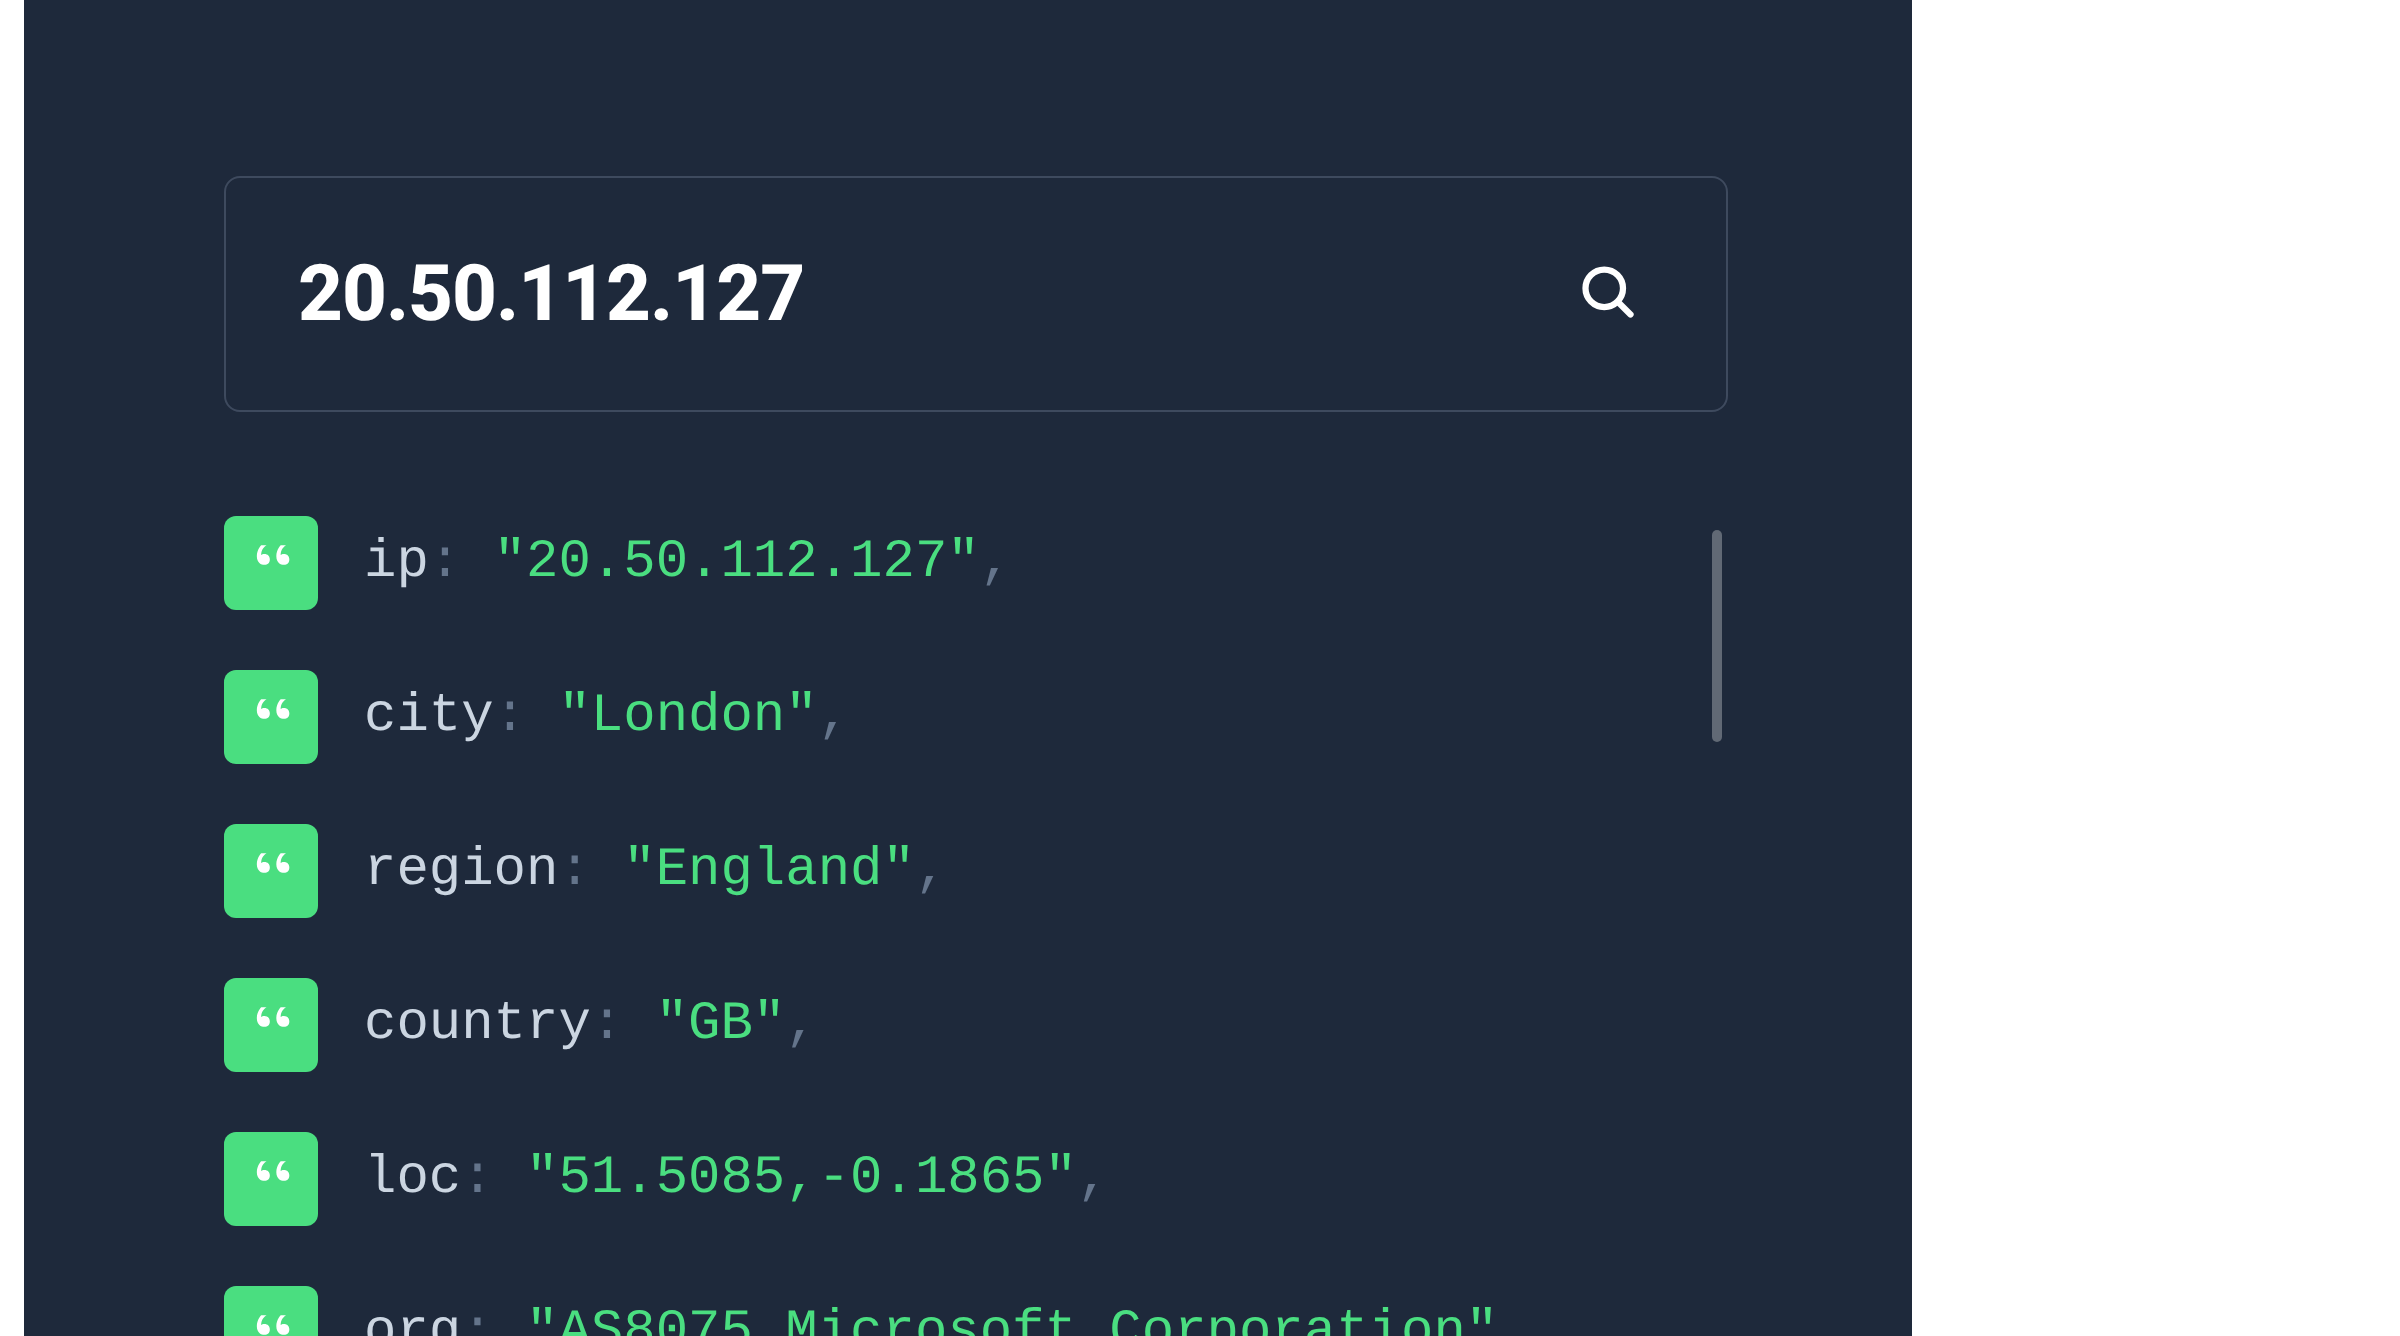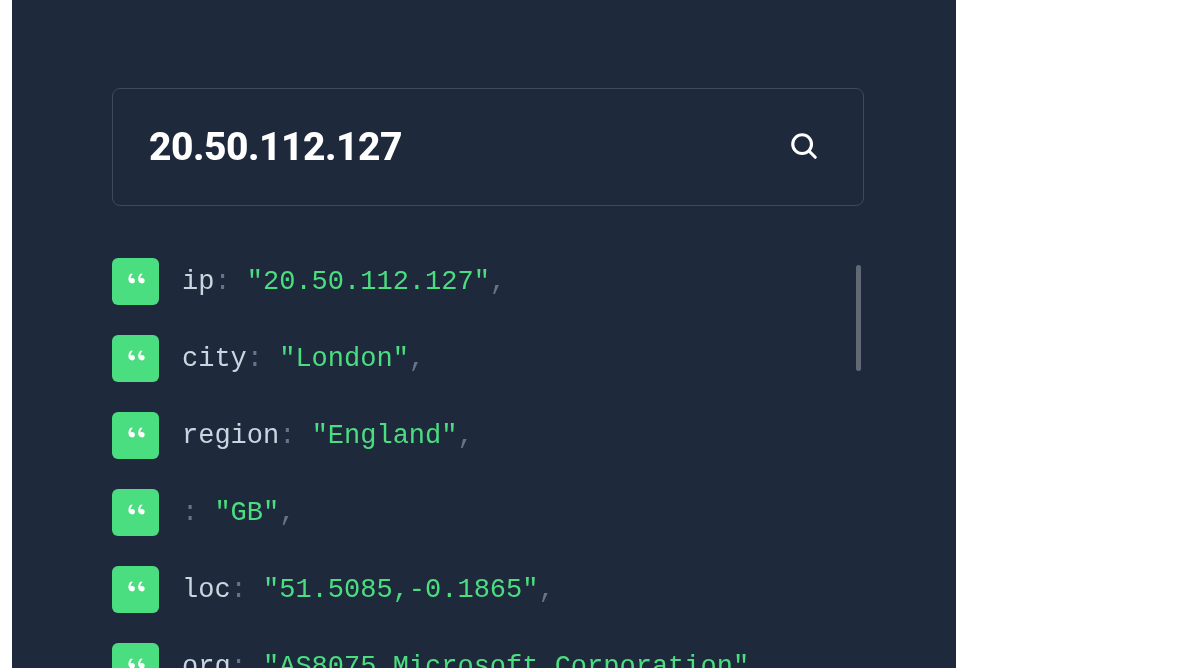--- a/index.html
+++ b/index.html
@@ -189,21 +189,21 @@
 
     <div class="result-row">
       <div class="quote-badge">
         <span>
           <svg viewBox="0 0 24 24">
               <path d="M4 6 C4 6 2 8 2 11 C2 14 4 15 5.5 15 C7 15 8 14 8 12.5 C8 11 7 10 5.5 10 C4.8 10 4.3 10.2 4 10.5 C4 8 5.5 6.5 6.5 6 Z M13 6 C13 6 11 8 11 11 C11 14 13 15 14.5 15 C16 15 17 14 17 12.5 C17 11 16 10 14.5 10 C13.8 10 13.3 10.2 13 10.5 C13 8 14.5 6.5 15.5 6 Z" transform="translate(3,2)"></path>
             </svg>
         </span>
       </div>
       <div class="result-text">
-        <span class="colon">: </span><span class="value-string"><span>"</span><span>GB</span><span>"</span></span><span class="comma">,</span>
+        <span class="key">country</span><span class="colon">: </span><span class="value-string"><span>"</span><span>GB</span><span>"</span></span><span class="comma">,</span>
       </div>
     </div>
 
     <div class="result-row">
       <div class="quote-badge">
         <span>
           <svg viewBox="0 0 24 24">
               <path d="M4 6 C4 6 2 8 2 11 C2 14 4 15 5.5 15 C7 15 8 14 8 12.5 C8 11 7 10 5.5 10 C4.8 10 4.3 10.2 4 10.5 C4 8 5.5 6.5 6.5 6 Z M13 6 C13 6 11 8 11 11 C11 14 13 15 14.5 15 C16 15 17 14 17 12.5 C17 11 16 10 14.5 10 C13.8 10 13.3 10.2 13 10.5 C13 8 14.5 6.5 15.5 6 Z" transform="translate(3,2)"></path>
             </svg>
         </span>

